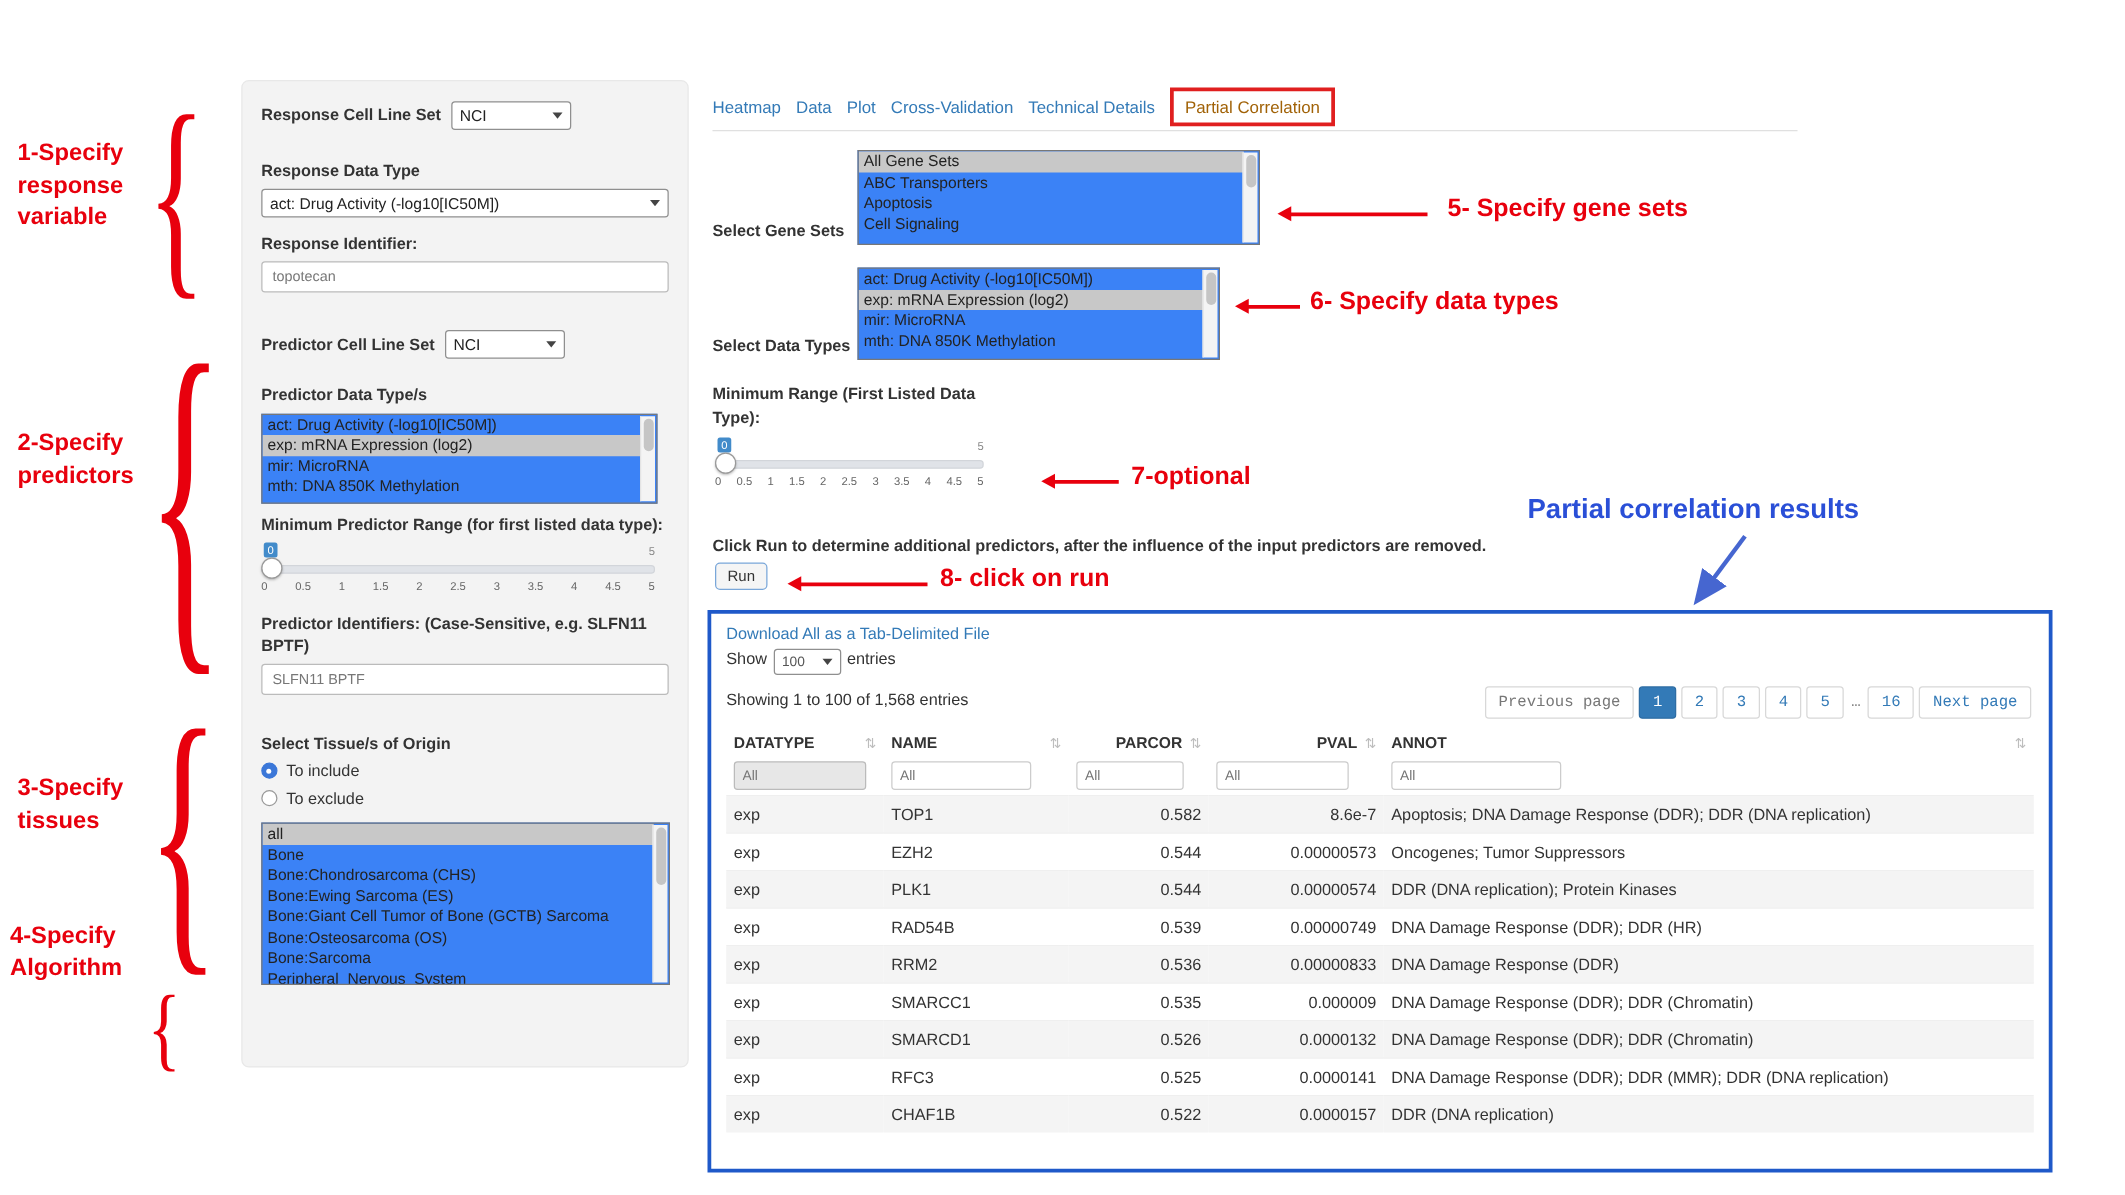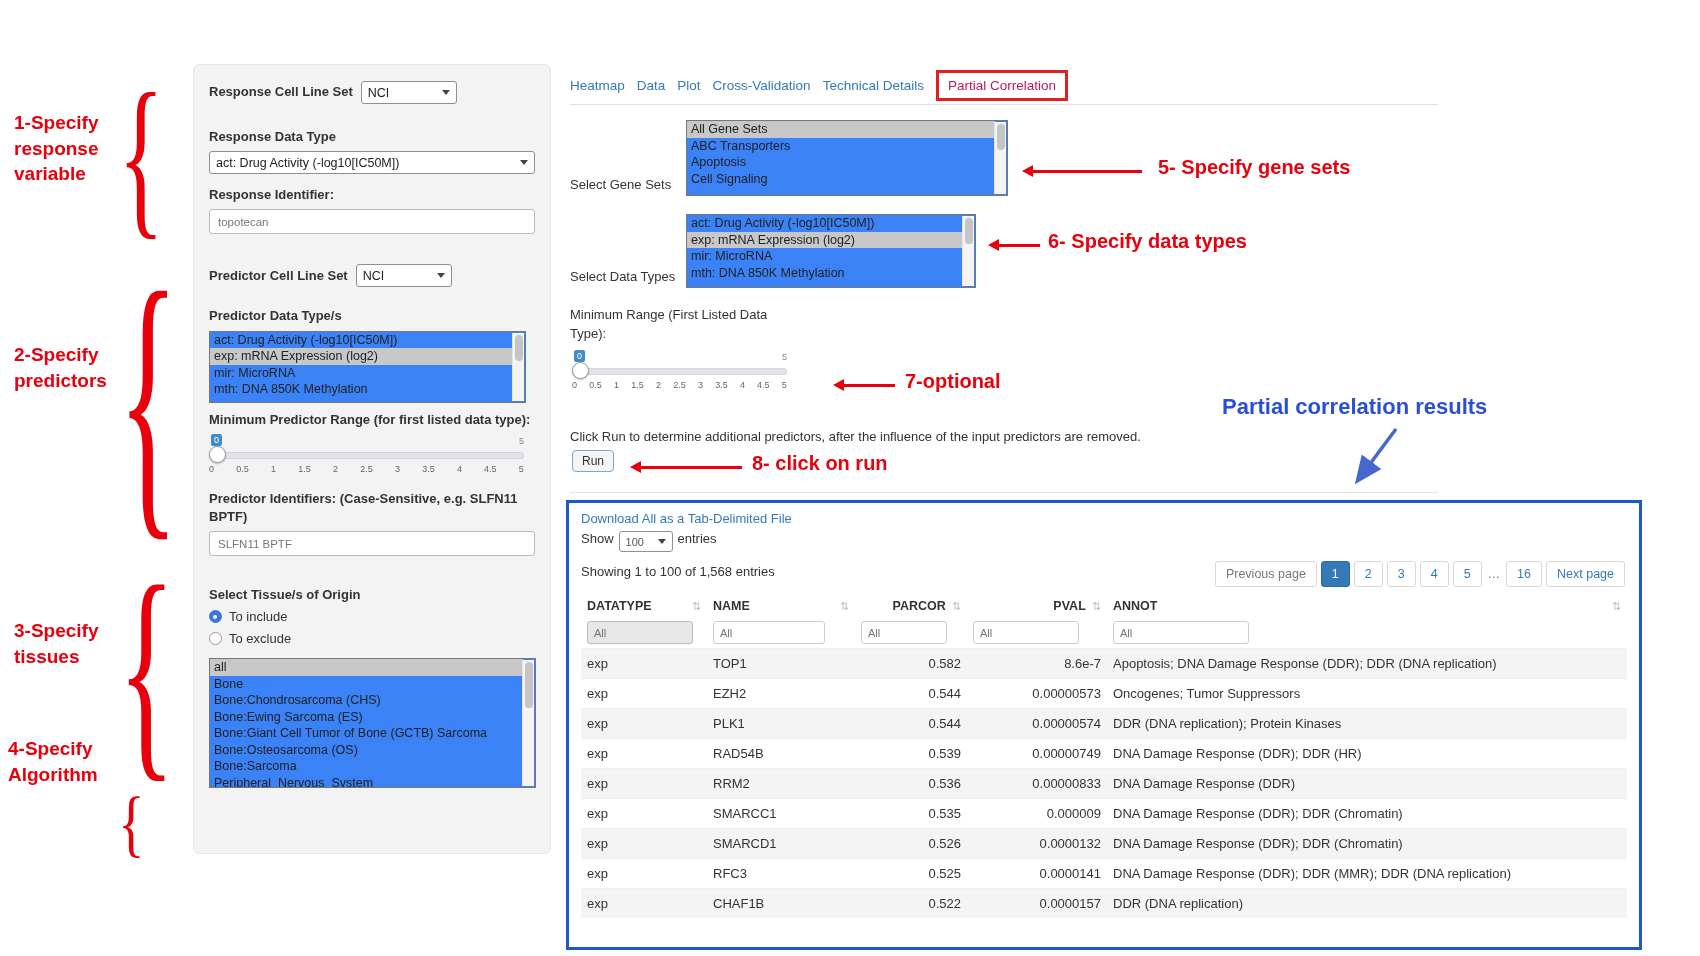--- a/index.html
+++ b/index.html
@@ -42,36 +42,36 @@
   .radio-row{display:flex;align-items:center;gap:7px;margin-bottom:7px;font-size:13px}
   .radio{width:13px;height:13px;border-radius:50%;border:1.5px solid #999;background:#fff;
          box-sizing:border-box;position:relative;flex:0 0 auto}
   .radio.checked{border-color:#3b77d8;background:#3b77d8}
   .radio.checked::after{content:"";position:absolute;left:3.2px;top:3.2px;width:4px;height:4px;border-radius:50%;background:#fff}
 
   
   .tabs{position:absolute;left:570px;top:66px;width:868px;height:38px;display:flex;align-items:center;
         gap:12px;border-bottom:1px solid #e0e0e0;font-size:13.5px}
   .tab{color:#337ab7;white-space:nowrap}
-  .tab.active{color:#be185d;border:3px solid #e01f1f;padding:5px 9px;background:#fff}
-  .main-lbl{position:absolute;font-weight:400;font-size:13px;color:#333;line-height:1.45}
+  .tab.active{color:#a16207;border:3px solid #e01f1f;padding:5px 9px;background:#fff}
+  .main-lbl{position:absolute;font-weight:700;font-size:13px;color:#333;line-height:1.45}
   .run-btn{position:absolute;left:572px;top:450px;border:1.5px solid #7aa7d9;border-radius:4px;
            background:#f5f5f5;font-size:12px;padding:3px 9px;color:#333;font-family:inherit}
   .divider{position:absolute;left:570px;top:492px;width:868px;border-top:1px solid #e3e3e3}
 
   
-  .results{position:absolute;left:566px;top:500px;width:1076px;height:450px;border:3px solid #1f59c9;
+  .results{position:absolute;left:566px;top:488px;width:1076px;height:450px;border:3px solid #1f59c9;
            background:#fff;box-sizing:border-box;padding:8px 12px}
   .link{color:#337ab7;font-size:13px;text-decoration:none;display:inline-block}
   .show-row{display:flex;gap:5px;margin-top:5px;font-size:13px}
   .mini-sel{width:54px;height:21px;font-size:11px;color:#555}
   .showing{margin-top:12px;font-size:13px}
   .pagination{position:absolute;top:58px;right:14px;display:flex;gap:4px;align-items:center}
   .pg{border:1px solid #d8d8d8;border-radius:3px;background:#fff;color:#337ab7;font-size:12.5px;
-      padding:5px 10px;font-family:Liberation Sans, sans-serif}
+      padding:5px 10px;font-family:Liberation Mono, monospace}
   .pg.muted{color:#777}
   .pg.active{background:#337ab7;border-color:#2e6da4;color:#fff}
   .pg.gap{border:none;color:#777;padding:5px 2px;background:transparent}
   .tbl{position:absolute;left:12px;right:12px;top:92px;border-collapse:collapse;table-layout:fixed;
        width:calc(100% - 24px);font-size:13px}
   .tbl thead th{font-size:12.5px;font-weight:700;padding:4px 6px;text-align:left}
   .th-flex{display:flex;align-items:center;justify-content:space-between;gap:6px}
   .th-num .th-flex{justify-content:flex-end}
   .sort{color:#bdbdbd;font-size:11px;font-weight:400}
   .filter-row th{padding:4px 6px 8px 6px}

